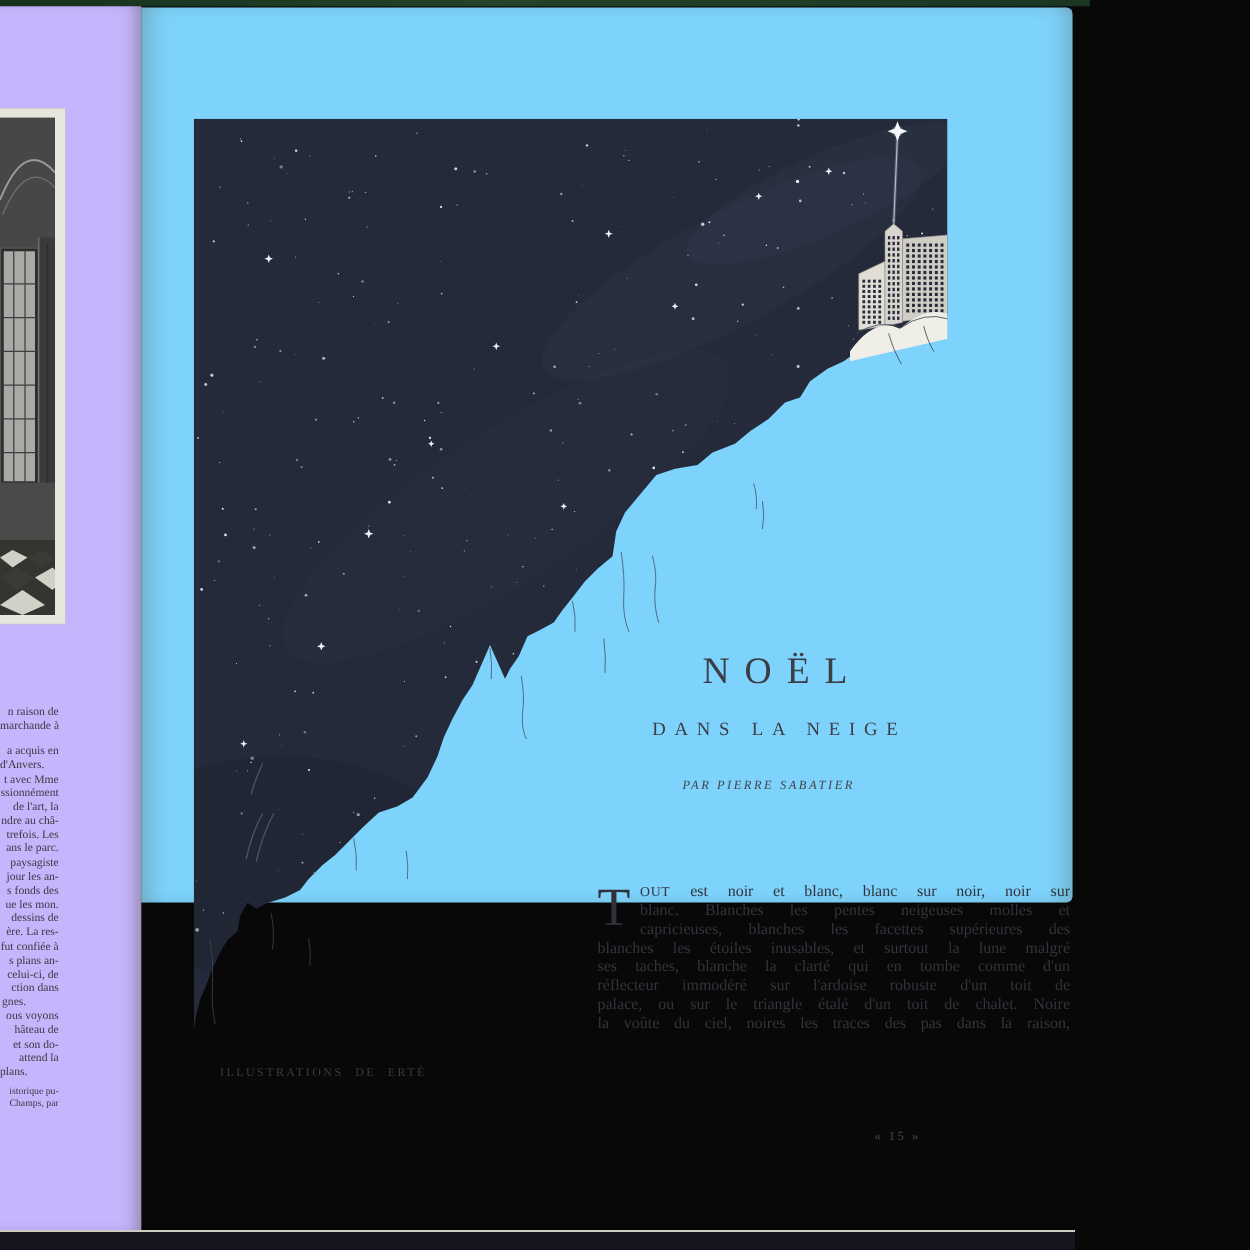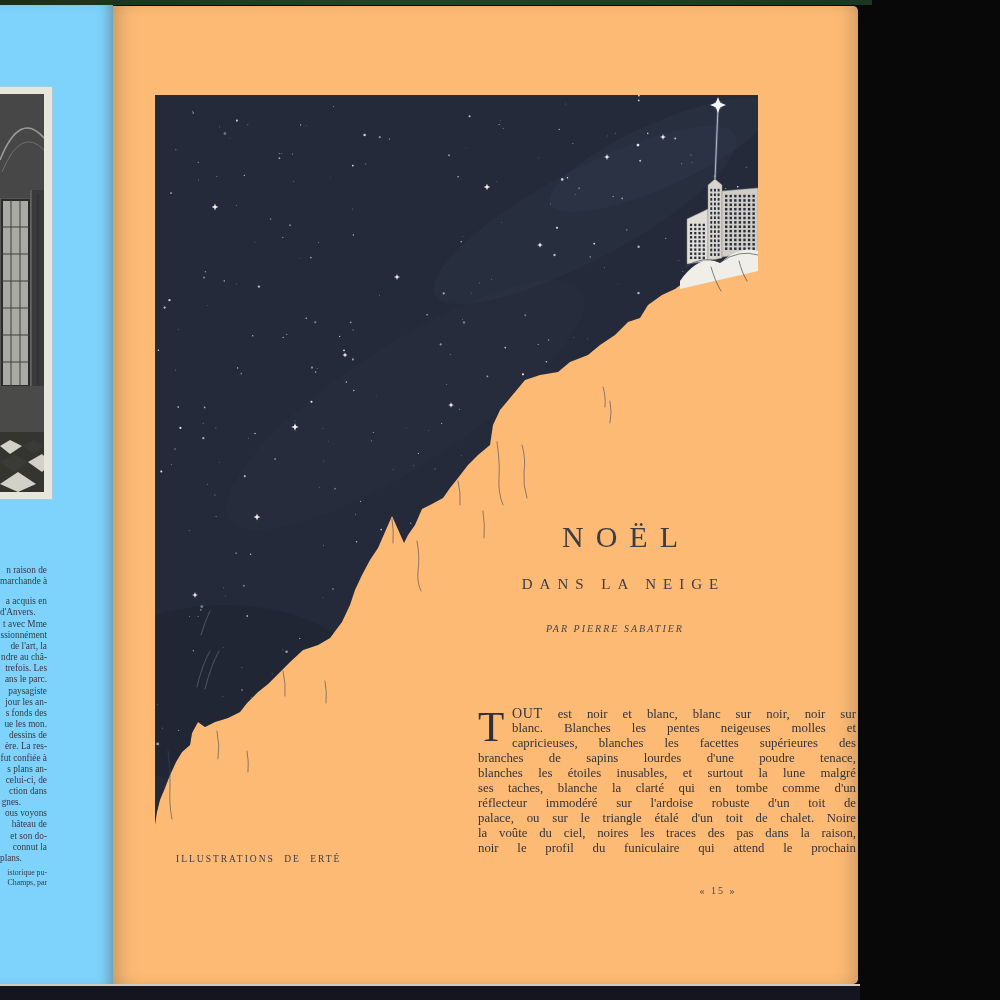--- a/index.html
+++ b/index.html
@@ -4,51 +4,51 @@
 <style>
   html,body{margin:0;padding:0;background:#080808;}
   .stage{position:relative;width:1000px;height:1000px;background:#080808;overflow:hidden;
          font-family:"Liberation Serif","DejaVu Serif",serif;}
   .abs{position:absolute;}
   
   .cover-top{left:0;top:0;width:872px;height:5px;background:linear-gradient(90deg,#16301d,#254329 45%,#1a3622);}
   .edge-bottom{left:0;top:984px;width:860px;height:16px;
                background:linear-gradient(#cdccc2 0 2px,#15151f 2px);}
   
-  .left-page{left:0;top:5px;width:113px;height:979px;background:#7dd3fc;
+  .left-page{left:0;top:5px;width:113px;height:979px;background:#c4b5fd;
              box-shadow:inset -10px 0 12px -6px rgba(86,80,66,.45);}
   .photo-frame{left:0;top:82px;width:52px;height:412px;background:#e7e6dc;
                box-shadow:0 0 0 .5px #c9c8be;}
   .photo-frame svg{position:absolute;left:0;top:7px;}
   .left-col{left:0;top:560px;width:47px;overflow:hidden;color:#3a3a40;}
   .left-col .ln{font-size:9.3px;line-height:11.15px;white-space:nowrap;text-align:right;}
   .left-col .gap{height:9px;}
   .left-col .fn{font-size:7.8px;line-height:9.6px;white-space:nowrap;text-align:right;}
   .left-col .fngap{height:4px;}
   .mr6{margin-right:6px;} .mr13{margin-right:19px;} .mr26{margin-right:26px;}
   
-  .right-page{left:113px;top:6px;width:745px;height:978px;background:#fdba74;
+  .right-page{left:113px;top:6px;width:745px;height:716px;background:#7dd3fc;
               border-radius:0 5px 5px 0;
               box-shadow:inset 16px 0 20px -12px rgba(95,88,70,.40),
                          inset -14px 0 18px -10px rgba(85,78,62,.32);}
   .illus{left:42px;top:89px;}
   .title-main{left:357px;top:514px;width:300px;text-align:center;
               font-size:30px;letter-spacing:12px;text-indent:12px;color:#3d3d46;font-weight:400;}
   .title-sub{left:357px;top:570px;width:300px;text-align:center;
              font-size:15px;letter-spacing:7px;text-indent:7px;color:#3d3d46;}
   .byline{left:352px;top:617px;width:300px;text-align:center;font-style:italic;
           font-size:10px;letter-spacing:2px;color:#45464e;}
   .body-block{left:365px;top:700px;width:378px;color:#33343c;}
   .body-block .bl{font-size:12.8px;line-height:15px;height:15px;
                   text-align:justify;text-align-last:justify;white-space:nowrap;}
   .body-block .pad{padding-left:34px;}
   .dropcap{position:absolute;left:0;top:0;font-size:43px;line-height:41px;color:#2f3039;}
-  .sc{font-size:14px;letter-spacing:.6px;}
+  .sc{font-size:11px;letter-spacing:.6px;}
   .caption{left:63px;top:848px;font-size:9.5px;letter-spacing:2px;word-spacing:5px;color:#3c3c44;}
-  .pagenum{left:555px;top:879px;width:100px;text-align:center;font-size:10px;
+  .pagenum{left:555px;top:898px;width:100px;text-align:center;font-size:10px;
            letter-spacing:2px;color:#484952;}
 </style>
 </head>
 <body>
 
 <div class="stage">
 
   <div class="abs cover-top"></div>
 
   <div class="abs left-page">
@@ -98,21 +98,21 @@
       <div class="ln">dessins de</div>
       <div class="ln">ère. La res-</div>
       <div class="ln">fut confiée à</div>
       <div class="ln">s plans an-</div>
       <div class="ln">celui-ci, de</div>
       <div class="ln">ction dans</div>
       <div class="ln mr26">gnes.</div>
       <div class="ln">ous voyons</div>
       <div class="ln">hâteau de</div>
       <div class="ln">et son do-</div>
-      <div class="ln">connut la</div>
+      <div class="ln">attend la</div>
       <div class="ln mr26">plans.</div>
       <div class="fngap"></div>
       <div class="fn">istorique pu-</div>
       <div class="fn">Champs, par</div>
     </div>
   </div>
 
   <div class="abs right-page">
 
     <svg class="abs illus" width="603" height="752" viewBox="0 0 603 752">
@@ -806,27 +806,25 @@
 
     <h1 class="abs title-main" style="margin:0;">NOËL</h1>
     <h2 class="abs title-sub" style="margin:0;font-weight:400;">DANS LA NEIGE</h2>
     <div class="abs byline">PAR PIERRE SABATIER</div>
 
     <div class="abs body-block">
       <span class="dropcap">T</span>
       <div class="bl pad"><span class="sc">OUT</span><span> est noir et blanc, blanc sur noir, noir sur</span></div>
       <div class="bl pad">blanc. Blanches les pentes neigeuses molles et</div>
       <div class="bl pad">capricieuses, blanches les facettes supérieures des</div>
-      <div class="bl">branches de sapins lourdes d'une poudre tenace,</div>
       <div class="bl">blanches les étoiles inusables, et surtout la lune malgré</div>
       <div class="bl">ses taches, blanche la clarté qui en tombe comme d'un</div>
       <div class="bl">réflecteur immodéré sur l'ardoise robuste d'un toit de</div>
       <div class="bl">palace, ou sur le triangle étalé d'un toit de chalet. Noire</div>
       <div class="bl">la voûte du ciel, noires les traces des pas dans la raison,</div>
-      <div class="bl">noir le profil du funiculaire qui attend le prochain</div>
     </div>
 
     <div class="abs caption">ILLUSTRATIONS DE ERTÉ</div>
     <div class="abs pagenum">« 15 »</div>
   </div>
 
   <div class="abs edge-bottom"></div>
 </div>
 
 </body></html>

